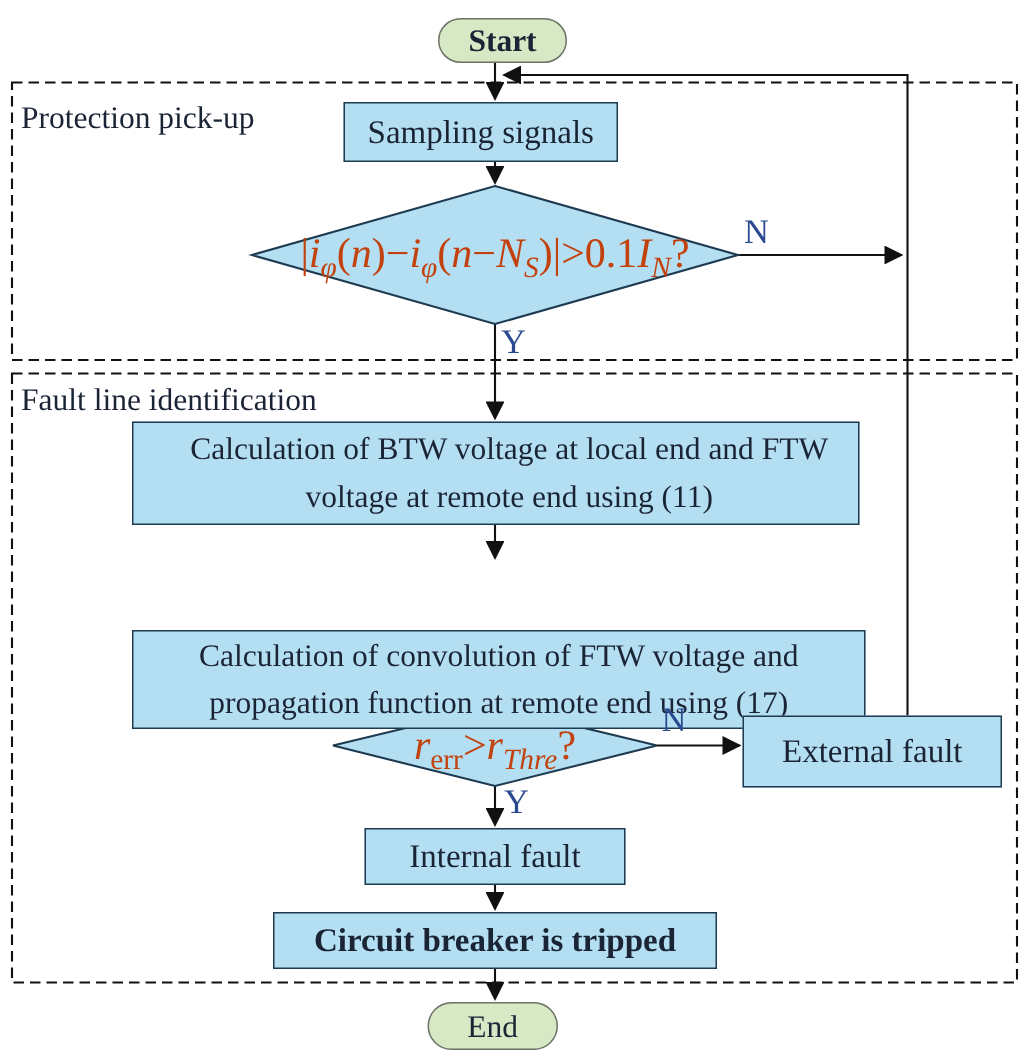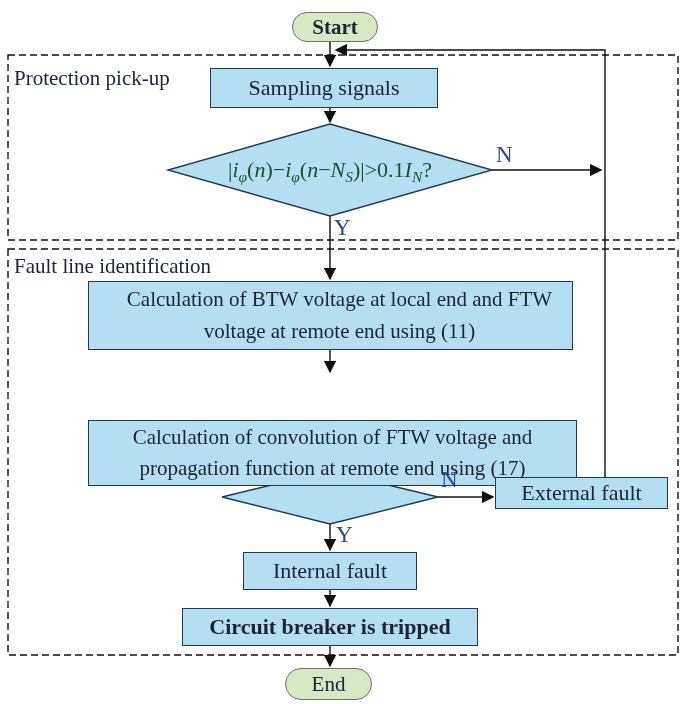--- a/index.html
+++ b/index.html
@@ -14,21 +14,21 @@
     text-align:center;background:#b4def2;border:1.4px solid #1e3a50;
     box-sizing:border-box;font-size:22px;line-height:1.35;color:#1a2435;
   }
   .terminal{
     position:absolute;display:flex;align-items:center;justify-content:center;
     background:#d7e8c5;border:1.6px solid #6a7265;border-radius:16px;
     box-sizing:border-box;font-size:21px;color:#1a2435;
   }
   .dtext{
     position:absolute;display:flex;align-items:center;justify-content:center;
-    text-align:center;font-size:22px;color:#14532d;background:transparent;
+    text-align:center;font-size:28px;color:#c2410c;background:transparent;
   }
   .section-label{position:absolute;font-size:21px;color:#1a2435;white-space:nowrap;}
   .branch-label{position:absolute;font-size:23px;color:#2a4a8f;}
   .calc{font-size:21px;line-height:1.5;padding:0 8px;}
   .it{font-style:italic;}
   sub{font-size:70%;line-height:0;}
 </style>
 </head>
 <body>
 
@@ -60,29 +60,32 @@
     <polygon points="330,124 492,170 330,216 168,170" fill="#b4def2" stroke="#1e3a50" stroke-width="1.4"></polygon>
     <polygon points="330,471 438,497 330,524 222,497" fill="#b4def2" stroke="#1e3a50" stroke-width="1.4"></polygon>
   </svg>
 
   <div class="section-label" style="left:14px;top:66px;">Protection pick-up</div>
   <div class="section-label" style="left:14px;top:254px;">Fault line identification</div>
 
   <div class="terminal" style="left:292px;top:12px;width:86px;height:30px;font-weight:bold;">Start</div>
   <div class="terminal" style="left:285px;top:668px;width:87px;height:32px;">End</div>
 
-  <div class="node" style="left:210px;top:68px;width:228px;height:40px;">Sampling signals</div>
+  <div class="node" style="left:229px;top:68px;width:183px;height:40px;">Sampling signals</div>
   <div class="node calc" style="left:88px;top:281px;width:485px;height:69px;padding-left:26px;">Calculation of BTW voltage at local end and FTW voltage at remote end using (11)</div>
   <div class="node calc" style="left:88px;top:374px;width:489px;height:66px;margin-top:46px;">Calculation of convolution of FTW voltage and propagation function at remote end using (17)</div>
-  <div class="node" style="left:495px;top:477px;width:173px;height:32px;">External fault</div>
+  <div class="node" style="left:495px;top:477px;width:173px;height:48px;">External fault</div>
   <div class="node" style="left:243px;top:552px;width:174px;height:38px;">Internal fault</div>
   <div class="node" style="left:182px;top:608px;width:296px;height:38px;font-weight:bold;">Circuit breaker is tripped</div>
 
   <div class="dtext" style="left:168px;top:124px;width:324px;height:92px;">
       <span><span>|</span><span class="it">i</span><sub class="it">φ</sub><span>(</span><span class="it">n</span><span>)−</span><span class="it">i</span><sub class="it">φ</sub><span>(</span><span class="it">n</span><span>−</span><span class="it">N</span><sub class="it">S</sub><span>)|&gt;0.1</span><span class="it">I</span><sub class="it">N</sub><span>?</span></span>
+    </div>
+  <div class="dtext" style="left:222px;top:471px;width:216px;height:53px;">
+      <span><span class="it">r</span><sub>err</sub><span>&gt;</span><span class="it">r</span><sub class="it">Thre</sub><span>?</span></span>
     </div>
 
   <div class="branch-label" style="left:496px;top:142px;">N</div>
   <div class="branch-label" style="left:334px;top:215px;">Y</div>
   <div class="branch-label" style="left:441px;top:467px;">N</div>
   <div class="branch-label" style="left:336px;top:522px;">Y</div>
 
 </div>
 
 </body></html>

